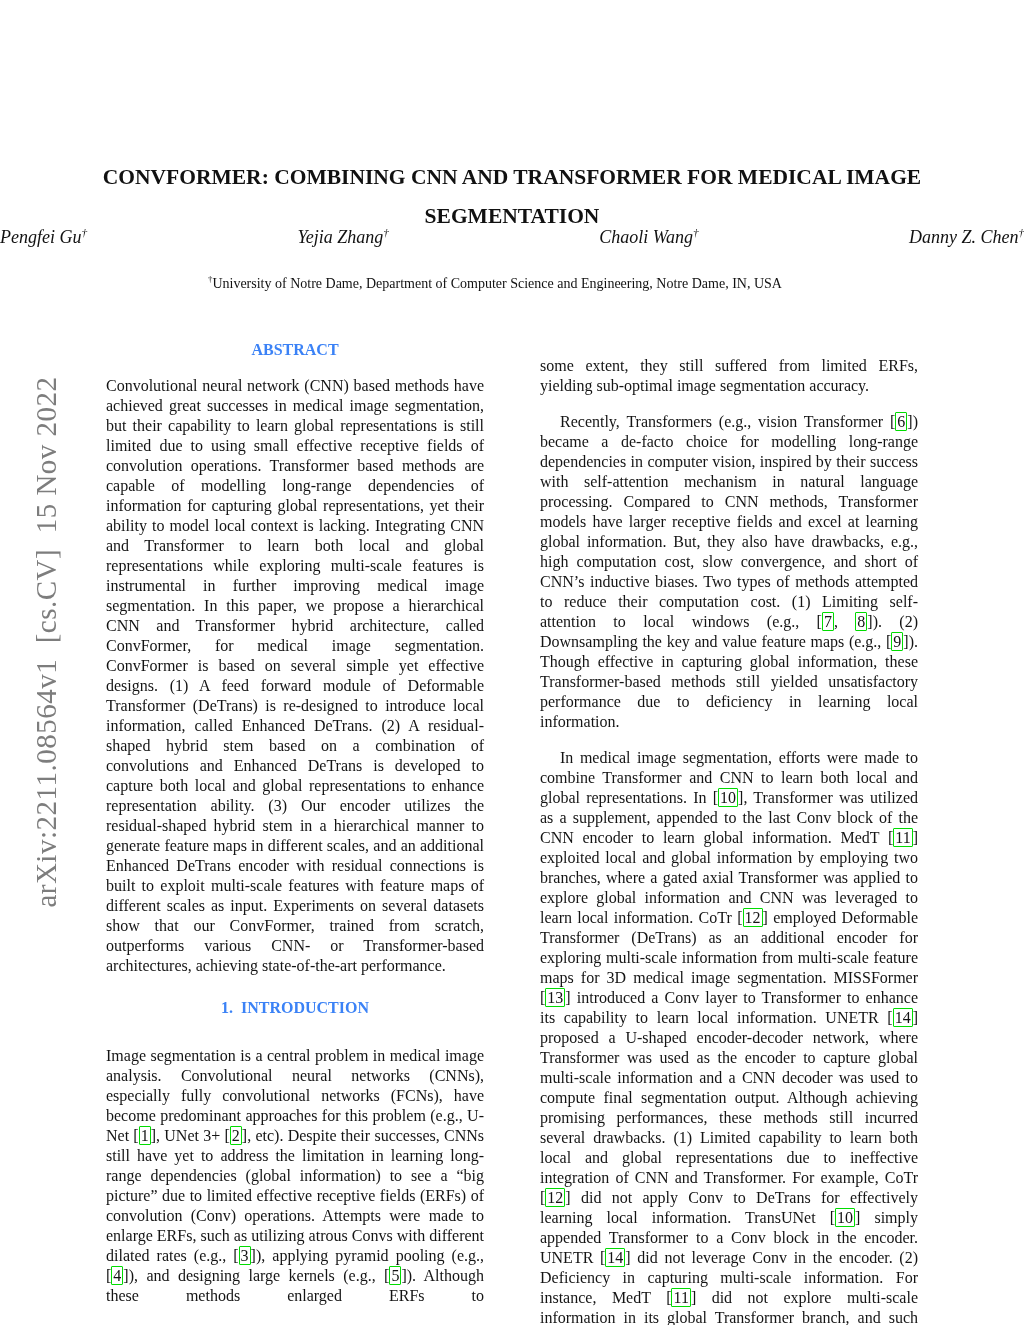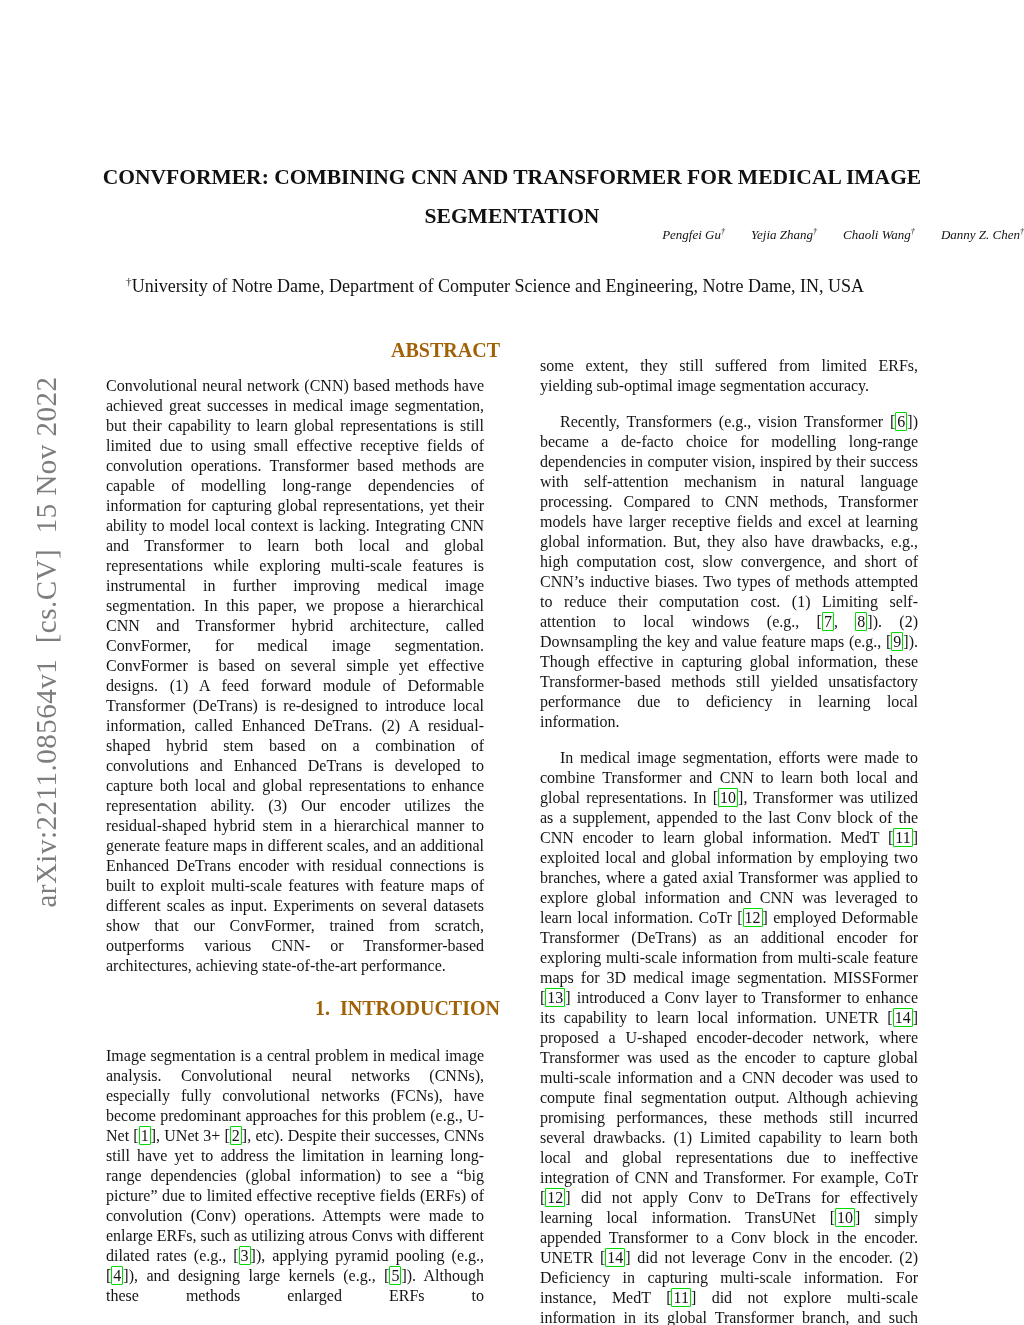--- a/index.html
+++ b/index.html
@@ -35,55 +35,55 @@
     line-height: 39px;
     font-weight: bold;
     color: #111111;
   }
   .authors {
     position: absolute;
     top: 227px;
     left: 0;
     width: 1024px;
     display: flex;
-    justify-content: flex-end;
+    justify-content: space-between;
     gap: 26px;
     font-style: italic;
-    font-size: 13px;
+    font-size: 18px;
     color: #111111;
   }
   .authors sup, .affiliation sup {
     font-size: 62%;
     line-height: 0;
   }
   .affiliation {
     position: absolute;
     top: 276px;
     left: 0;
     width: 990px;
     text-align: center;
-    font-size: 18px;
+    font-size: 14px;
     color: #111111;
   }
   .col {
     position: absolute;
     top: 340px;
     width: 410px;
     font-size: 16px;
     line-height: 20px;
   }
   .col-left  { left: 90px; }
   .col-right { left: 524px; }
   h2 {
-    font-size: 20px;
+    font-size: 16px;
     line-height: 20px;
     font-weight: bold;
-    text-align: right;
+    text-align: center;
     margin-bottom: 11px;
-    color: #a16207;
+    color: #3b82f6;
   }
   h2.intro-h { margin-top: 22px; margin-bottom: 28px; }
   p {
     text-align: justify;
     margin: 16px;
   }
   p.indent { text-indent: 20px; }
   p.cont { text-align-last: justify; }
   .cite {
     border: 1.5px solid var(--cite);

